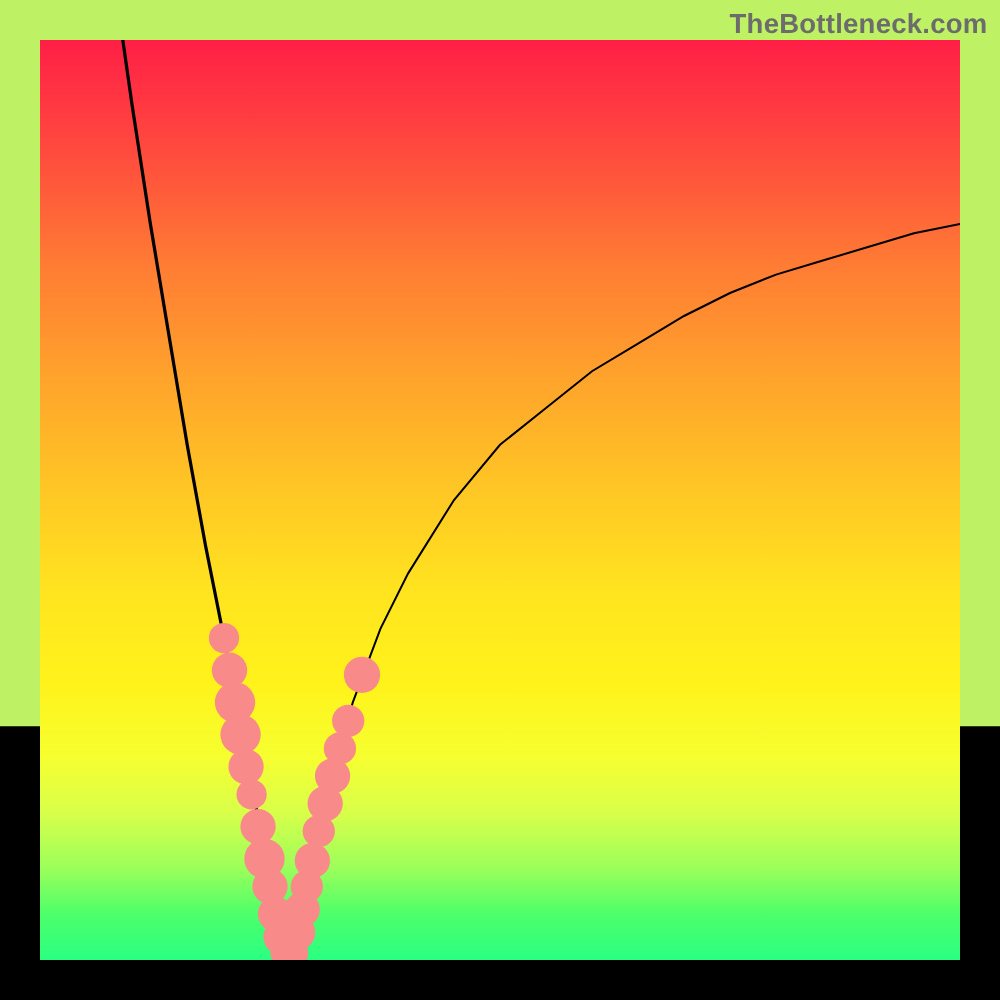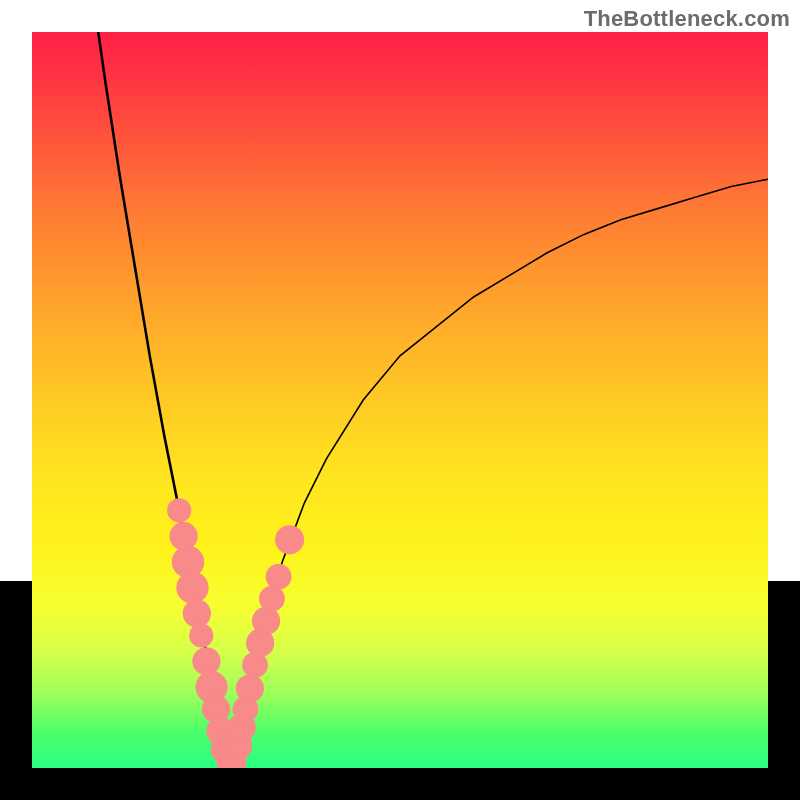--- a/index.html
+++ b/index.html
@@ -9,21 +9,21 @@
     height: 800px;
     overflow: hidden;
     background: #000;
     font-family: Arial, Helvetica, sans-serif;
   }
   .frame {
     position: absolute;
     top: 0; left: 0;
     width: 800px;
     height: 581px;
-    background: #ffffff;
+    background: #bef264;
   }
   .plot {
     position: absolute;
     top: 32px;
     left: 32px;
     width: 736px;
     height: 736px;
     
     background: linear-gradient(
       to bottom,

